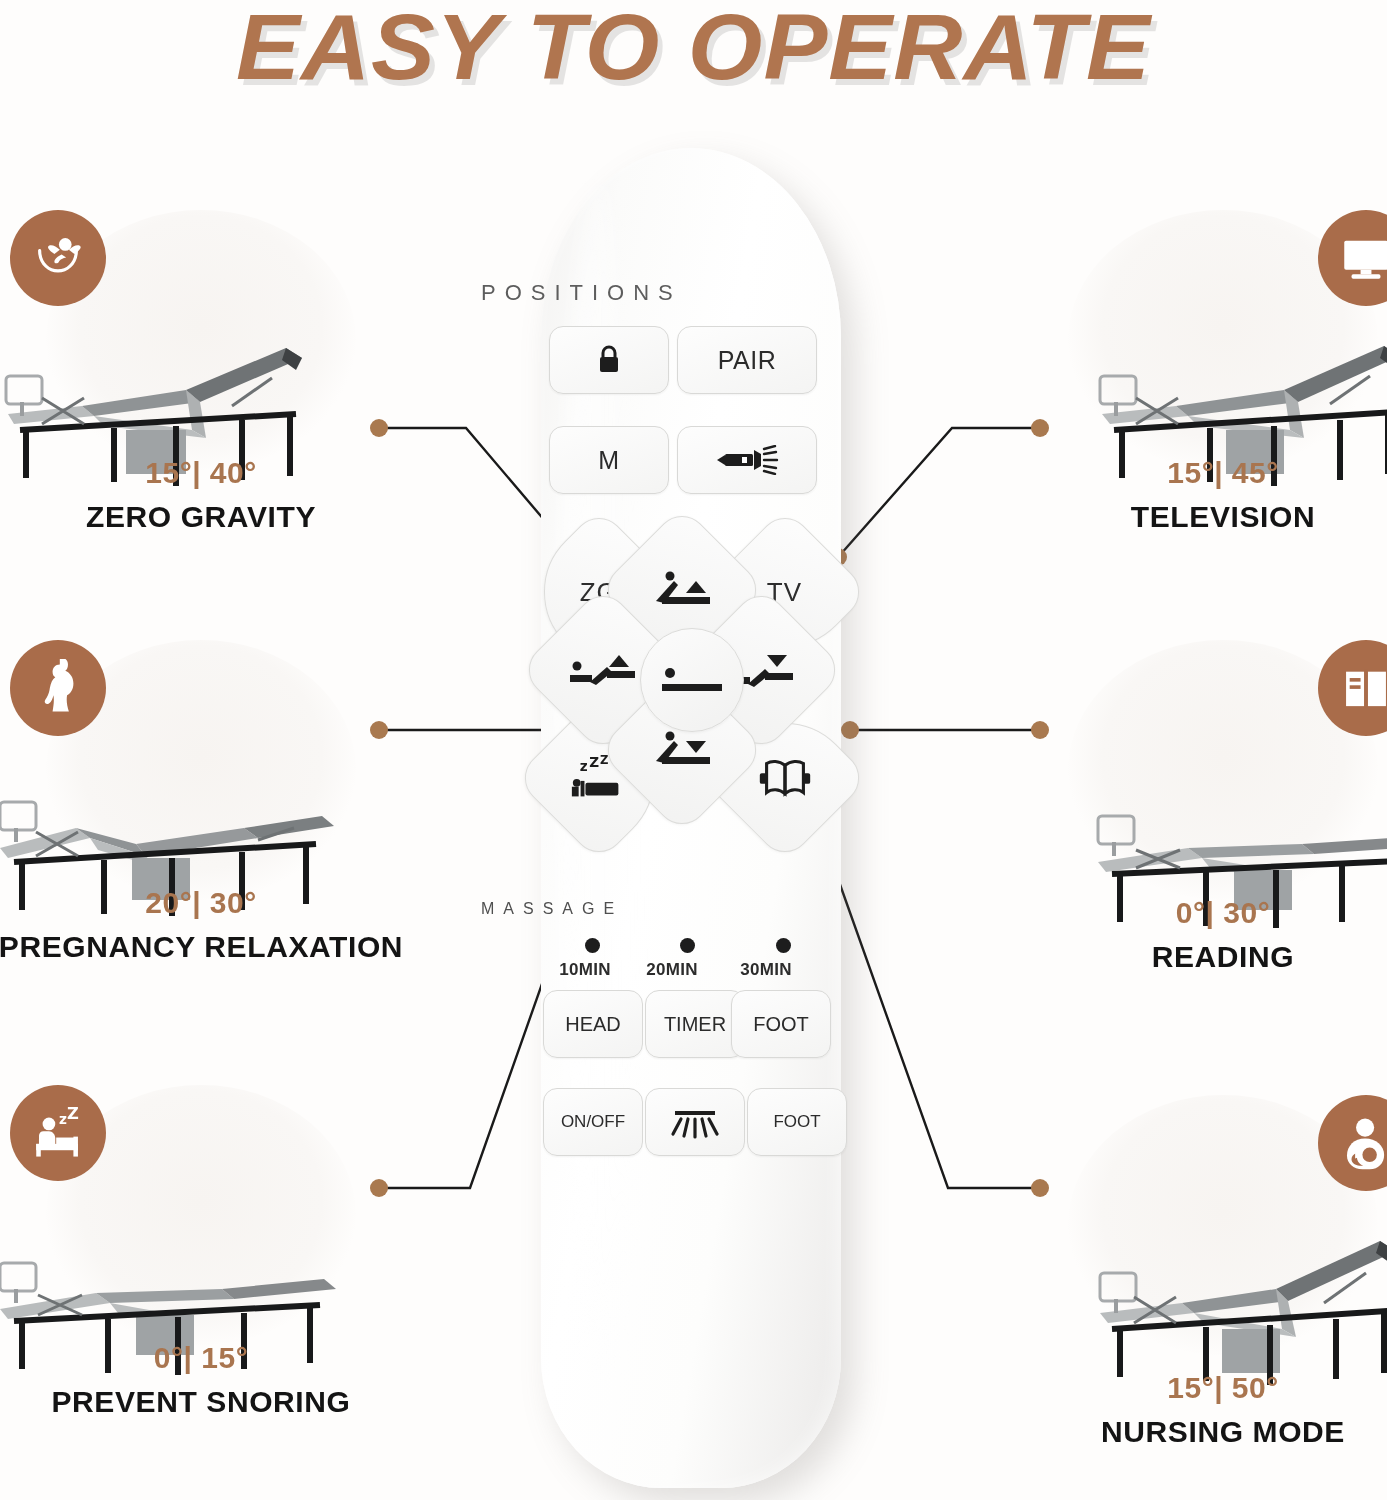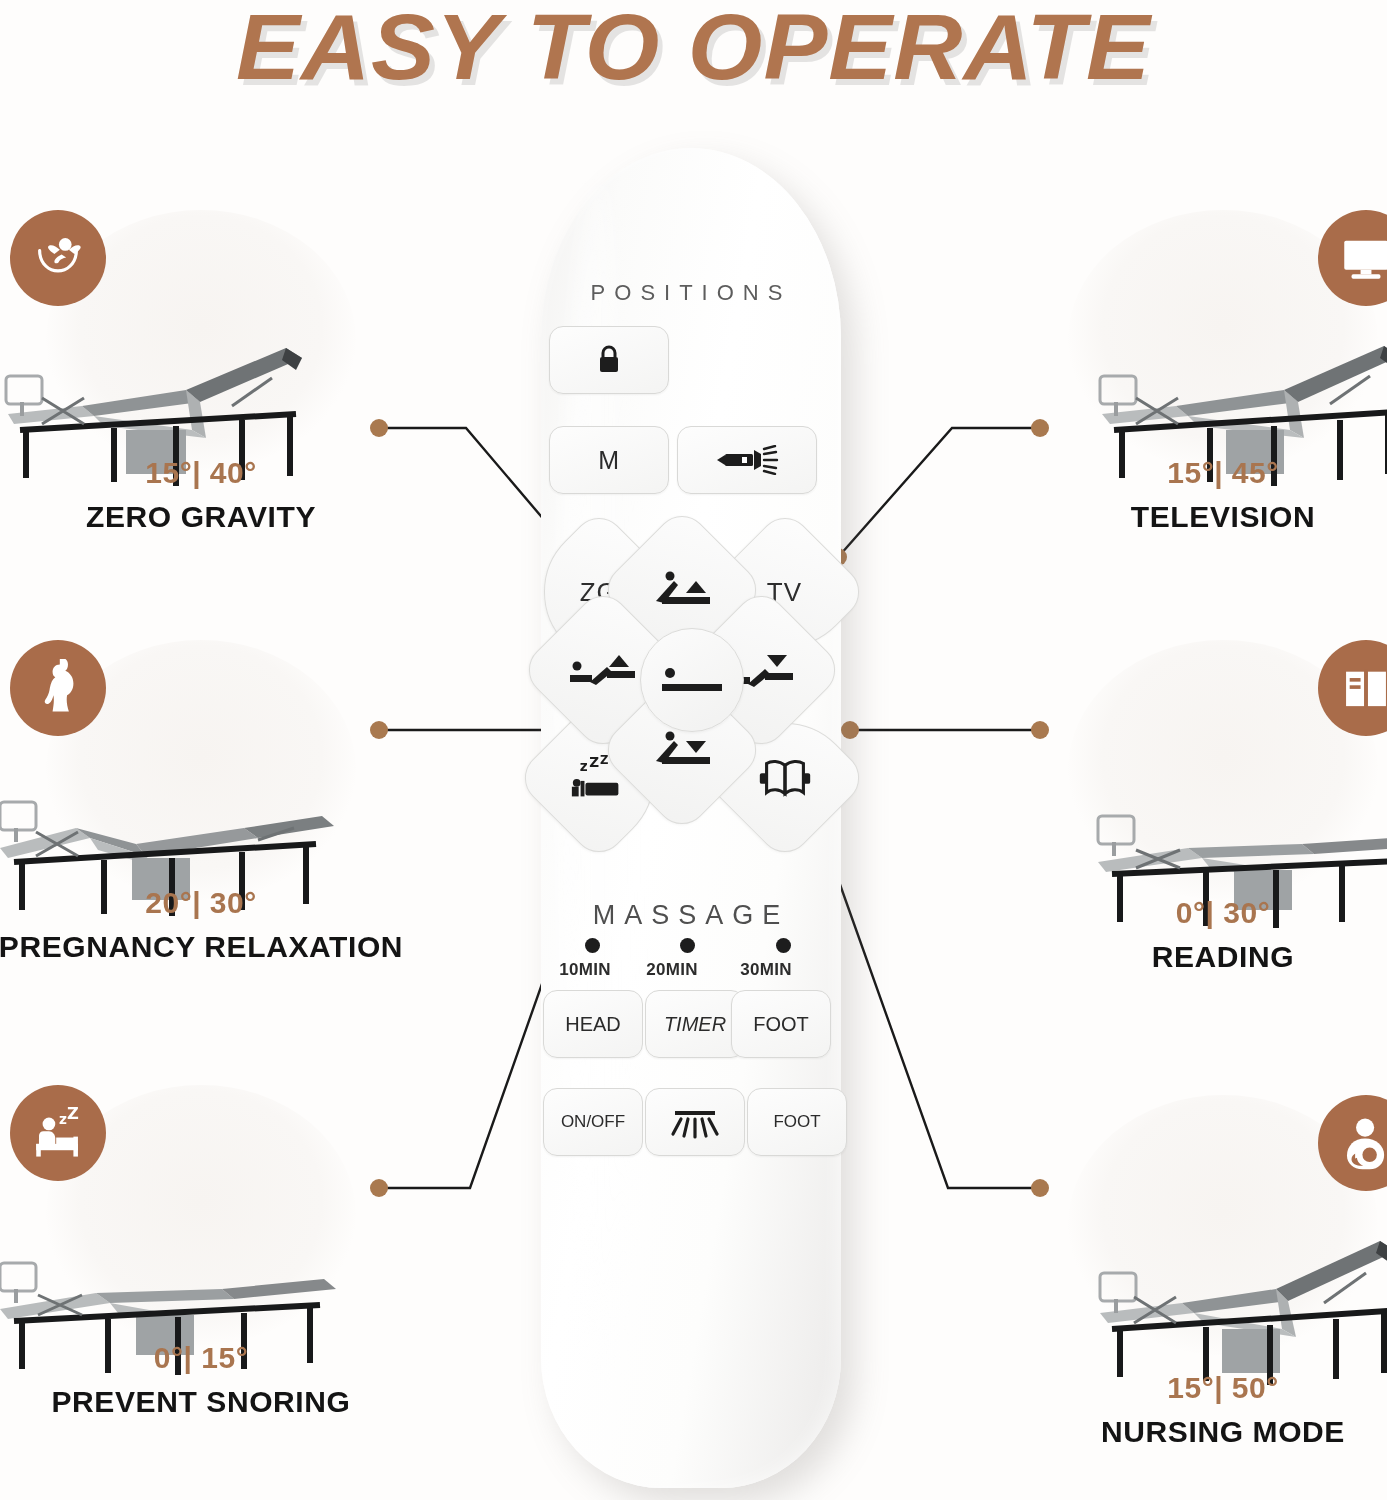--- a/index.html
+++ b/index.html
@@ -84,25 +84,25 @@
     box-shadow:14px 16px 34px rgba(120,115,110,0.22), -4px 0 18px rgba(255,255,255,0.6) inset;
   }
   .remote-body::after{
     content:"";position:absolute;left:18px;top:30px;width:80px;height:1200px;
     background:linear-gradient(90deg,rgba(255,255,255,.85),rgba(255,255,255,0));
     border-radius:50%;filter:blur(10px);
   }
   .remote-inner{position:absolute;left:0;top:0;width:420px;height:1350px;}
 
   .sect-label{
-    position:absolute;width:420px;text-align:center;
+    position:absolute;width:420px;text-align:left;
     font-size:22px;color:#5d5d5d;letter-spacing:9px;font-weight:400;
   }
   #lbl-positions{top:132px;}
-  #lbl-massage{top:752px;font-size:27px;letter-spacing:9px;color:#4f4f4f;}
+  #lbl-massage{top:752px;font-size:16px;letter-spacing:9px;color:#4f4f4f;}
 
   .btn{
     position:absolute;
     background:linear-gradient(160deg,#fdfdfd,#f4f4f3);
     border:1px solid #d9d9d7;
     display:flex;align-items:center;justify-content:center;
     color:#2b2b2b;
     box-shadow:0 1px 2px rgba(0,0,0,.05);
   }
   .btn.txt{font-size:25px;letter-spacing:.5px;}
@@ -162,21 +162,21 @@
 
   
   .led{position:absolute;width:15px;height:15px;border-radius:50%;background:#1d1d1d;}
   .ledlbl{position:absolute;font-size:17px;font-weight:bold;color:#2c2c2c;letter-spacing:.3px;width:90px;text-align:center;}
   #led1{left:104px;top:790px;} #ll1{left:59px;top:812px;}
   #led2{left:199px;top:790px;} #ll2{left:146px;top:812px;}
   #led3{left:295px;top:790px;} #ll3{left:240px;top:812px;}
 
   
   #b-head {left:62px;  top:842px; width:98px;height:66px;}
-  #b-timer{left:164px; top:842px; width:98px;height:66px;font-style:italic;}
+  #b-timer{left:164px; top:842px; width:98px;height:66px;}
   #b-foot {left:250px; top:842px; width:98px;height:66px;}
   #b-onoff{left:62px;  top:940px; width:98px;height:66px;}
   #b-under{left:164px; top:940px; width:98px;height:66px;}
   #b-mode {left:266px; top:940px; width:98px;height:66px;}
   .btn.mini{font-size:17px;}
   #b-under svg{width:56px;height:40px;}
 </style>
 </head>
 <body>
 
@@ -481,20 +481,21 @@
     <div class="remote-inner">
 
       <div class="sect-label" id="lbl-positions">POSITIONS</div>
 
       <div class="btn rr" id="b-lock">
         <svg width="28" height="32" viewBox="0 0 28 32">
           <path d="M8 13V9a6 6 0 0 1 12 0v4" fill="none" stroke="#1d1d1d" stroke-width="3"></path>
           <rect x="5" y="13" width="18" height="15" rx="2" fill="#1d1d1d"></rect>
         </svg>
       </div>
+      <div class="btn rr txt" id="b-pair">PAIR</div>
       <div class="btn rr txt" id="b-m">M</div>
       <div class="btn rr" id="b-light">
         <svg width="64" height="30" viewBox="0 0 64 30">
           <polygon points="2,15 10,10 10,20" fill="#1d1d1d"></polygon>
           <rect x="10" y="9" width="28" height="12" rx="1.5" fill="#1d1d1d"></rect>
           <rect x="27" y="12" width="5" height="6" fill="#fff"></rect>
           <polygon points="39,5 46,9 46,21 39,25" fill="#1d1d1d"></polygon>
           <g stroke="#1d1d1d" stroke-width="2.4" stroke-linecap="round">
             <path d="M49,4 L60,1"></path>
               <path d="M49,9 L61,7"></path>

